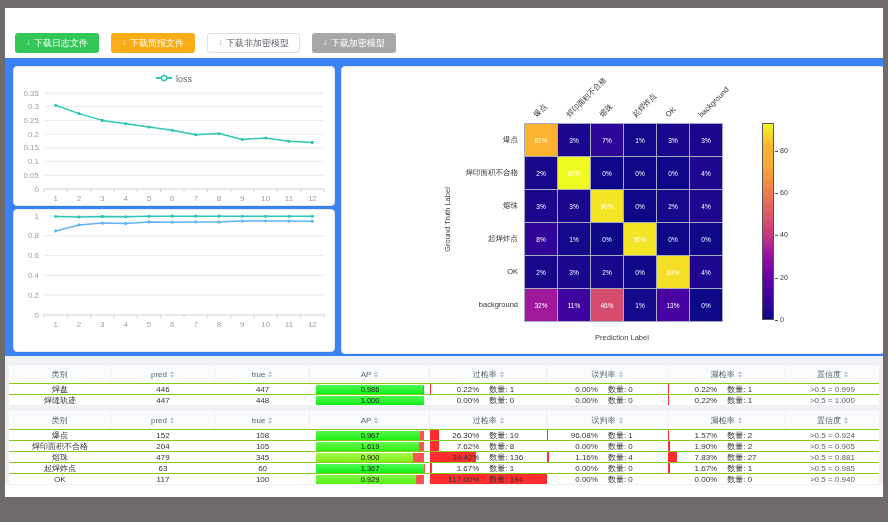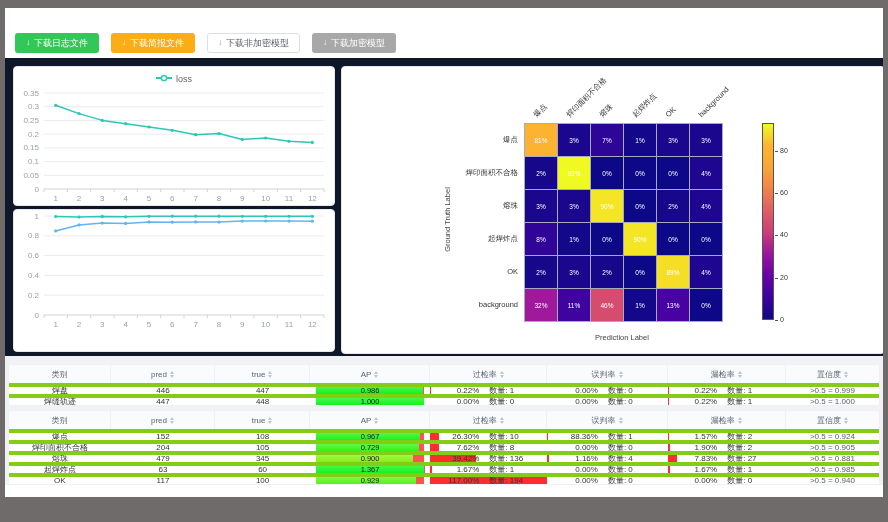--- a/index.html
+++ b/index.html
@@ -11,21 +11,21 @@
   .toolbar { height:50px; background:#fff; padding:25px 0 0 10px; display:flex; align-items:flex-start; }
   .btn { height:20px; border-radius:3px; font-size:9px; display:inline-flex; align-items:center; gap:4px; padding:0 10px; margin-right:12px; border:1px solid transparent; cursor:pointer; font-family:inherit; }
   .btn .ic { font-size:8px; line-height:1; }
   .btn-green { background:#33c758; color:#fff; }
   .btn-orange { background:#faad14; color:#fff; }
   .btn-plain { background:#fff; color:#5a5e66; border-color:#dcdfe6; }
   .btn-plain .ic { color:#8a8f98; }
   .btn-gray { background:#a8a8a8; color:#fff; }
 
   
-  .main { position:relative; height:298px; background:#0f172a; }
+  .main { position:relative; height:298px; background:#3b82f6; }
   .card { position:absolute; background:#fff; border:1px solid #e6e8ee; border-radius:4px; box-shadow:0 1px 2px rgba(0,0,0,0.04); }
   .card1 { left:8px; top:8px; width:322px; height:140px; }
   .card2 { left:8px; top:151px; width:322px; height:143px; }
   .card3 { left:336px; top:8px; width:544px; height:288px; }
 
   .legend-row { height:16px; margin-top:4px; display:flex; justify-content:center; align-items:center; gap:14px; }
   .legend-item { display:flex; align-items:center; gap:4px; font-size:9px; color:#666; cursor:pointer; }
 
   
   .cm-title { position:absolute; left:131px; top:10px; width:300px; text-align:center; font-size:10px; font-weight:bold; color:#222; }
@@ -37,21 +37,21 @@
   .cm-axis-x { position:absolute; left:180px; top:266px; width:200px; text-align:center; font-size:7.5px; color:#444; }
   .cm-colorbar { position:absolute; left:420px; top:56px; width:12px; height:197px; border:1px solid #555; }
   .cm-cb-tick { position:absolute; font-size:7px; color:#333; left:438px; }
   .cm-cb-mark { position:absolute; left:433px; width:3px; height:1px; background:#555; }
 
   
   .tables-region { background:#f1f2f5; padding:8px 3px 0 3px; }
   .tbl { background:#fff; margin-bottom:4px; border:1px solid #eef0f4; }
   .tr { display:flex; }
   .tr-head { background:#fafbfc; height:18px; }
-  .tr-body { height:11px; border-top:4px solid #84cc16; background:#fff; }
+  .tr-body { height:11px; border-top:1px solid #84cc16; background:#fff; }
   .td, .th { display:flex; align-items:center; justify-content:center; font-size:8px; overflow:hidden; }
   .th { color:#5a6472; border-right:1px solid #eef0f4; gap:3px; }
   .th:last-child { border-right:none; }
   .td { color:#333; position:relative; }
   .c0{width:11.7%}.c1{width:12%}.c2{width:10.9%}.c3{width:13.8%}.c4{width:13.5%}.c5{width:13.8%}.c6{width:13.6%}.c7{width:10.7%}
   .sort { display:flex; flex-direction:column; gap:1px; }
   .sort i { width:0; height:0; border-left:2.5px solid transparent; border-right:2.5px solid transparent; display:block; }
   .sort .up { border-bottom:3px solid #c0c4cc; }
   .sort .dn { border-top:3px solid #c0c4cc; }
   .ap-wrap { position:relative; width:90%; height:9px; display:flex; }
@@ -466,39 +466,39 @@
               <span class="ap-text">0.967</span>
             </div>
           </div>
           <div class="td c4">
             <div class="rate-bar" style="width: 7.87%;"></div>
             <span class="rate-pct">26.30%</span>
             <span class="rate-cnt">数量: 10</span>
           </div>
           <div class="td c5">
             <div class="rate-bar" style="width: 0.79%;"></div>
-            <span class="rate-pct">88.36%</span>
+            <span class="rate-pct">96.08%</span>
             <span class="rate-cnt">数量: 1</span>
           </div>
           <div class="td c6">
             <div class="rate-bar" style="width: 1.57%;"></div>
             <span class="rate-pct">1.57%</span>
             <span class="rate-cnt">数量: 2</span>
           </div>
           <div class="td c7 conf-cell">&gt;0.5 = 0.924</div>
         </div>
         <div class="tr tr-body">
           <div class="td c0">焊印面积不合格</div>
           <div class="td c1">204</div>
           <div class="td c2">105</div>
           <div class="td c3">
             <div class="ap-wrap">
               <div class="ap-green" style="width: 95.3%; background: linear-gradient(rgb(104, 248, 79), rgb(48, 240, 15));"></div>
               <div class="ap-red"></div>
-              <span class="ap-text">0.729</span>
+              <span class="ap-text">1.619</span>
             </div>
           </div>
           <div class="td c4">
             <div class="rate-bar" style="width: 7.62%;"></div>
             <span class="rate-pct">7.62%</span>
             <span class="rate-cnt">数量: 8</span>
           </div>
           <div class="td c5">
             <div class="rate-bar" style="width: 0%;"></div>
             <span class="rate-pct">0.00%</span>

